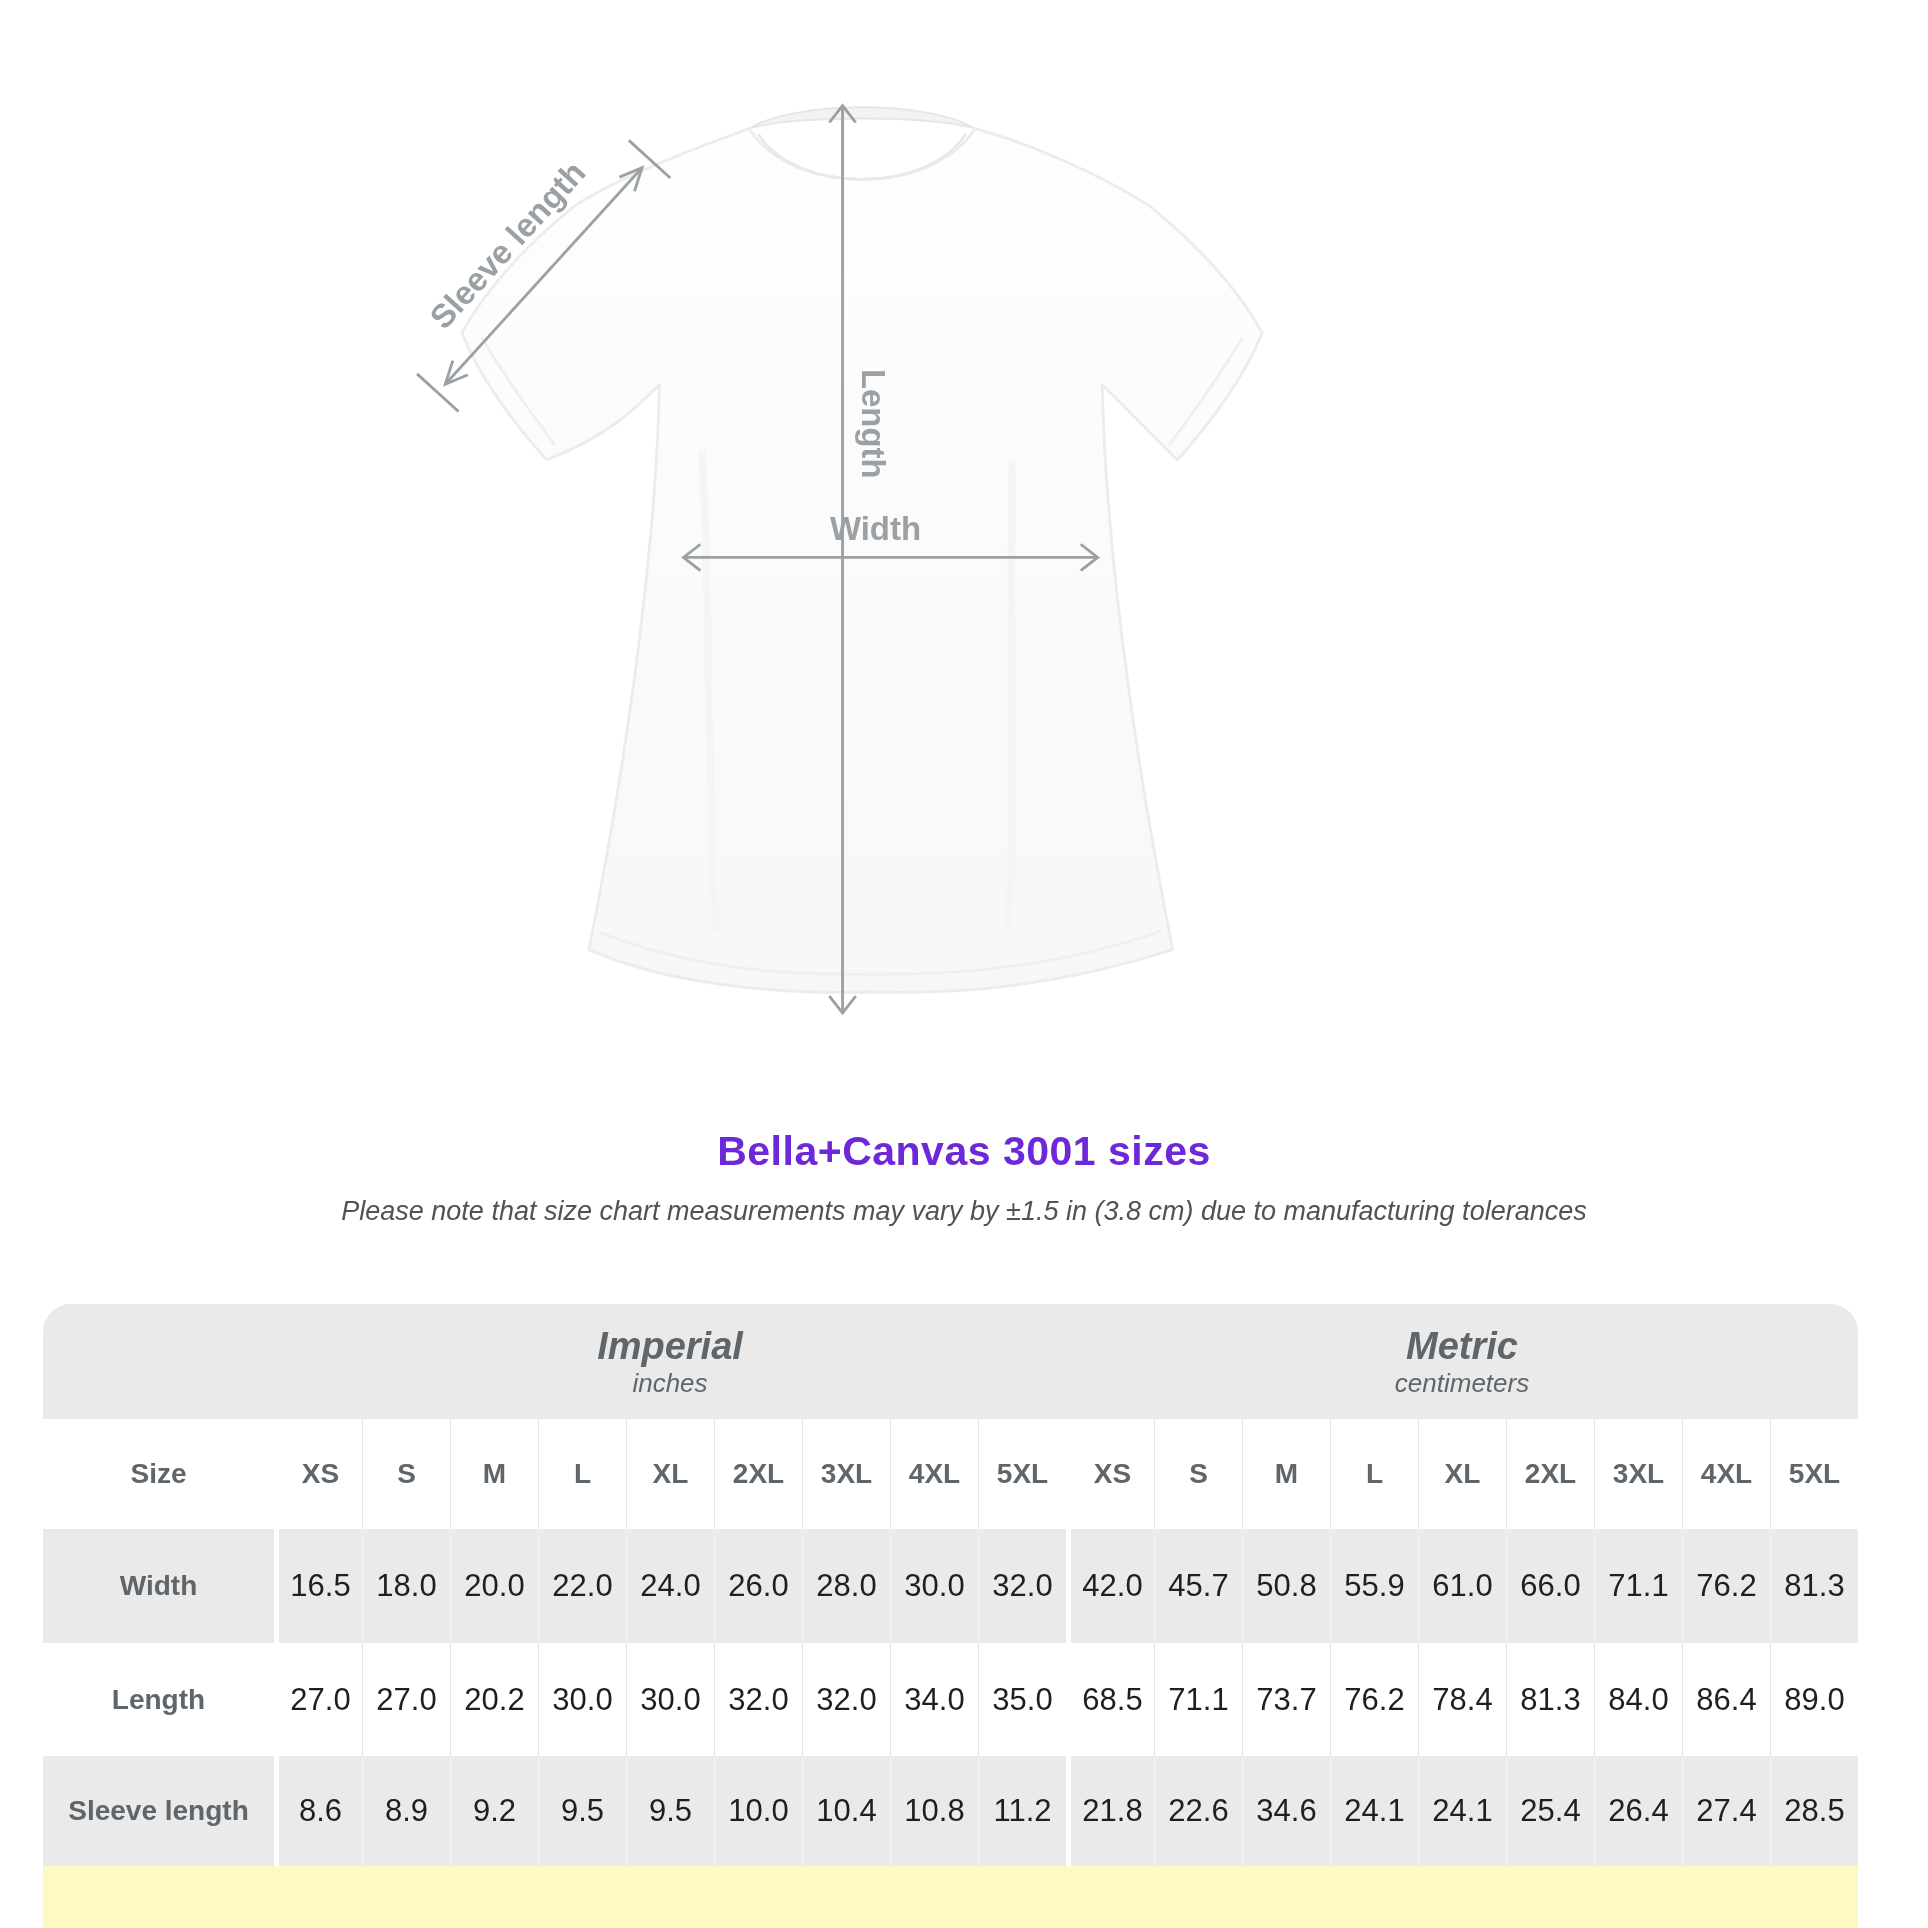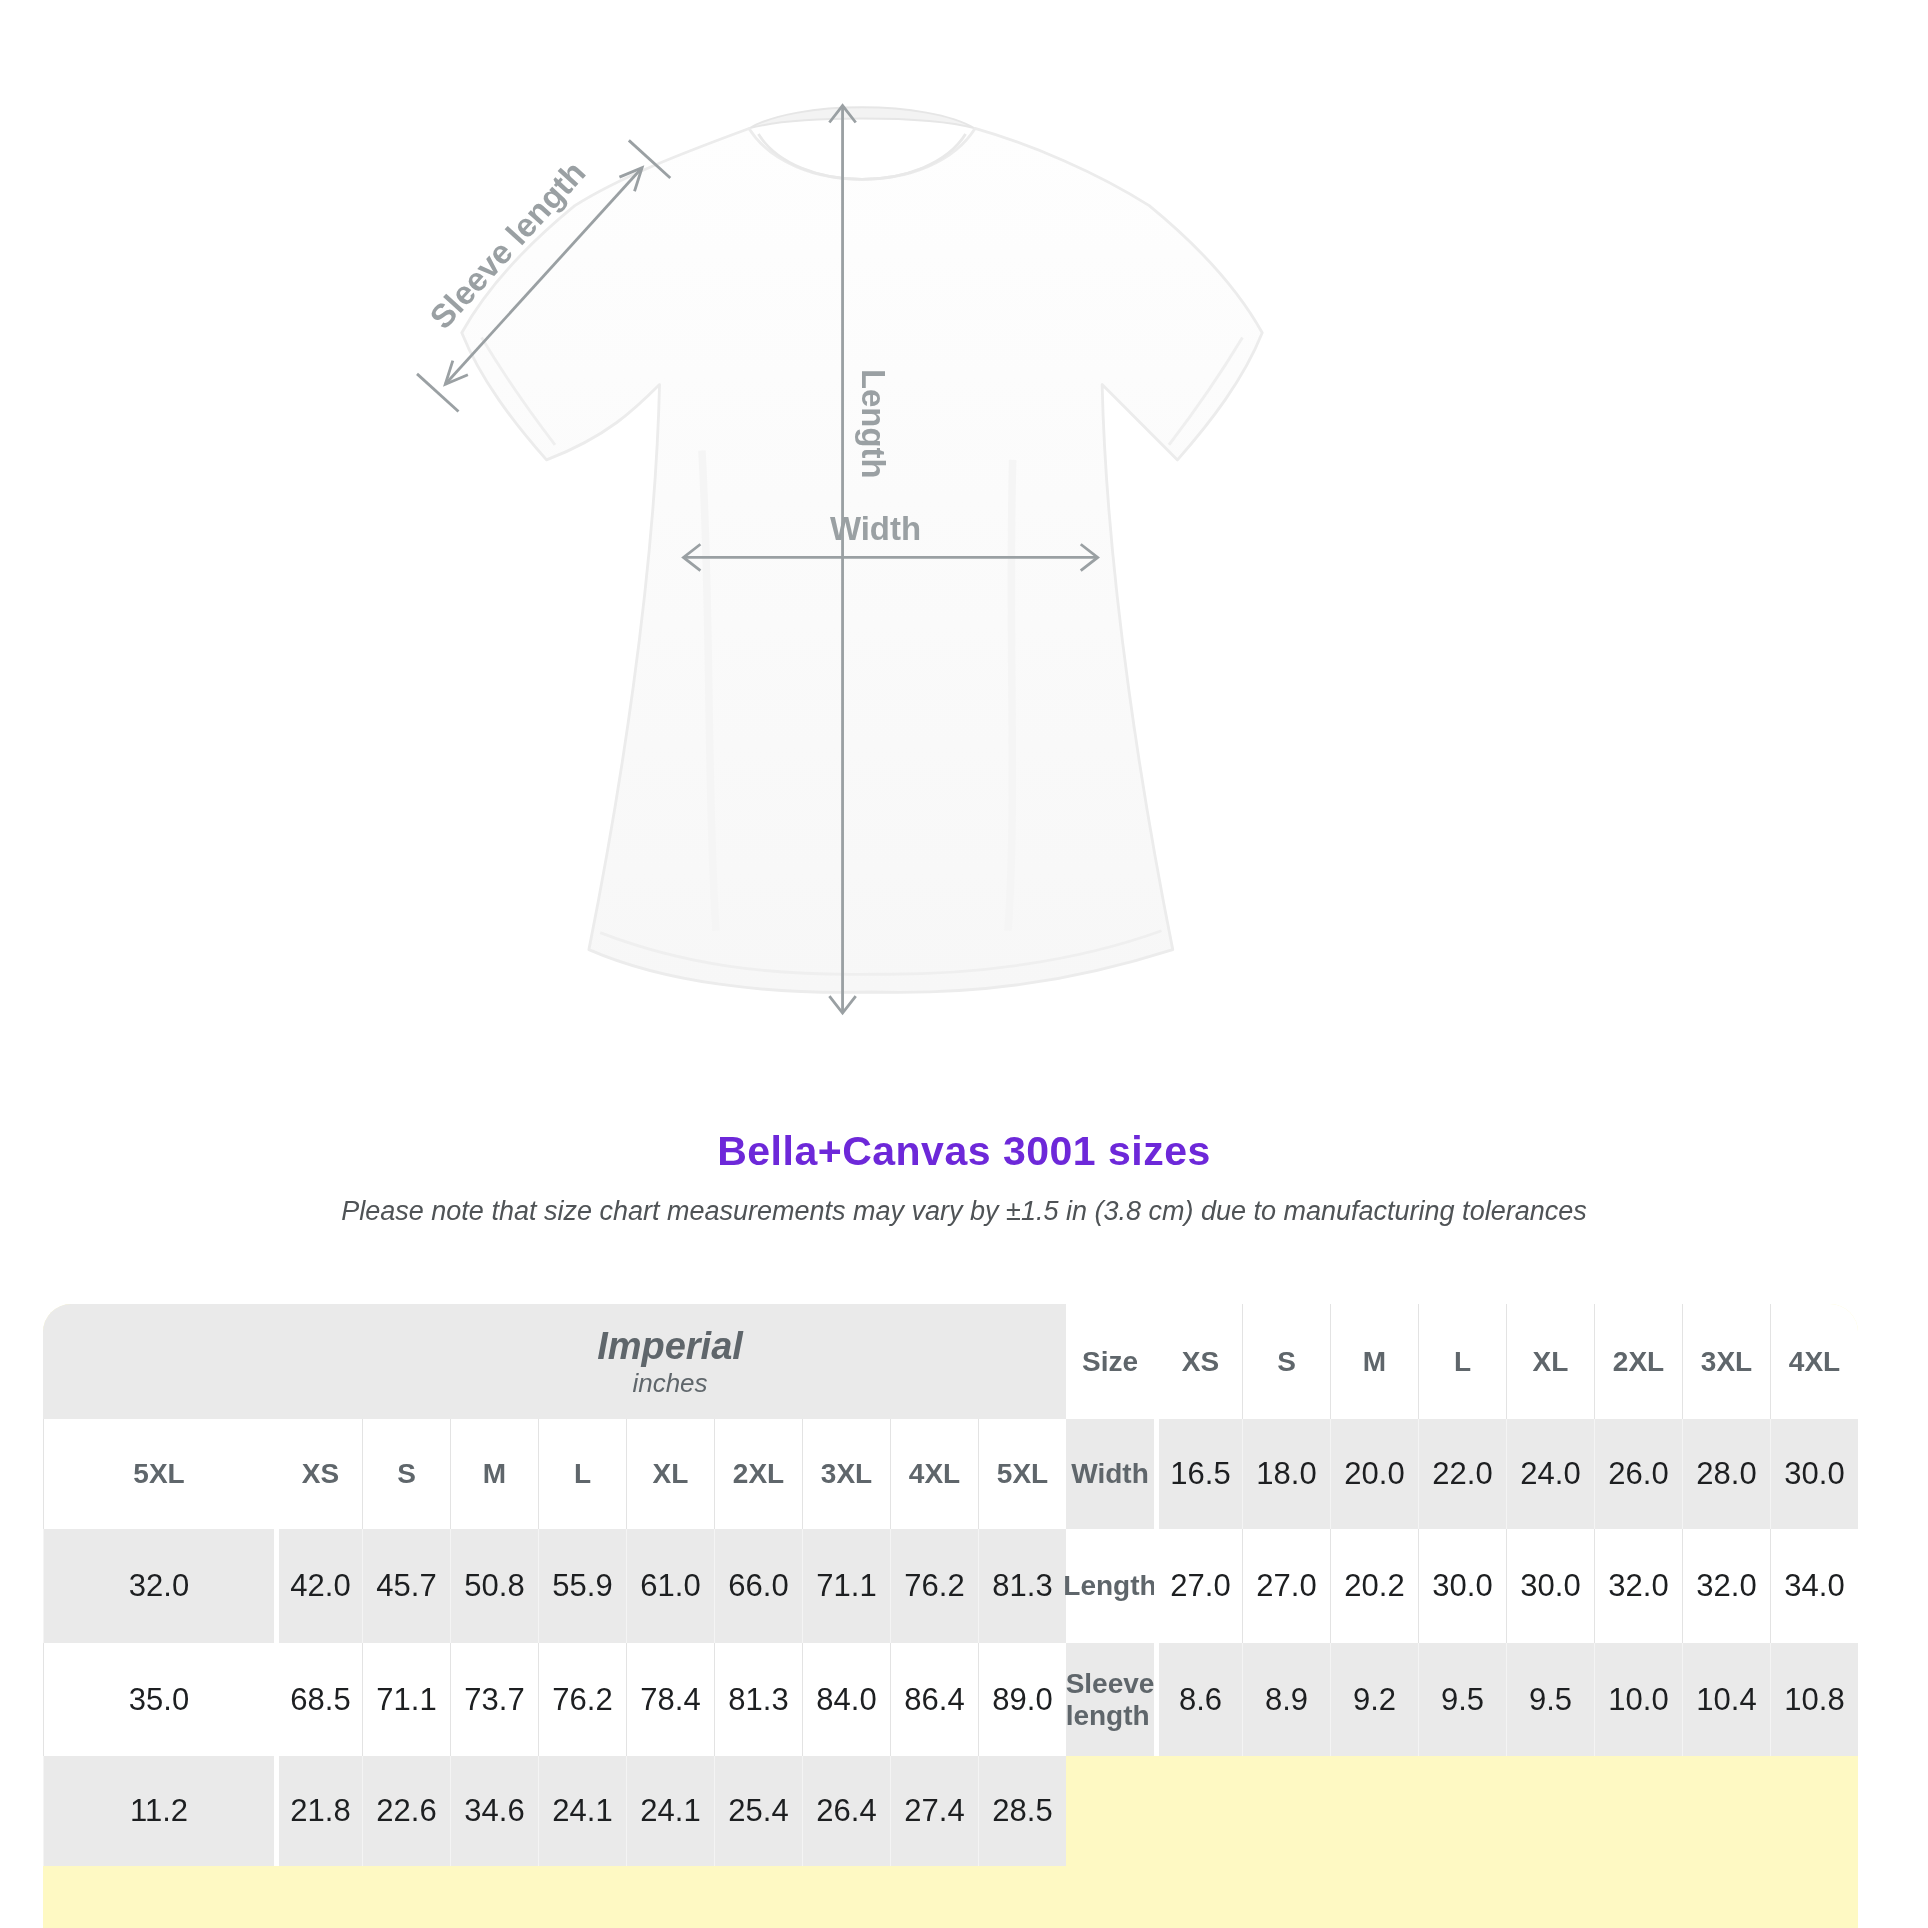--- a/index.html
+++ b/index.html
@@ -115,20 +115,24 @@
     <div id="page-note">Please note that size chart measurements may vary by ±1.5 in (3.8 cm) due to manufacturing tolerances</div>
   </div>
 
   <div id="size-table">
     <div id="table-grid">
       <div class="cell band corner"></div>
       <div class="cell band band-imperial">
         <div class="band-title">Imperial</div>
         <div class="band-unit">inches</div>
       </div>
+      <div class="cell band band-metric">
+        <div class="band-title">Metric</div>
+        <div class="band-unit">centimeters</div>
+      </div>
 
     <div class="cell white">
           <span class="head-txt">Size</span>
         </div>
         <div class="cell white gap">
           <span class="head-txt">XS</span>
         </div>
         <div class="cell white line">
           <span class="head-txt">S</span>
         </div>

